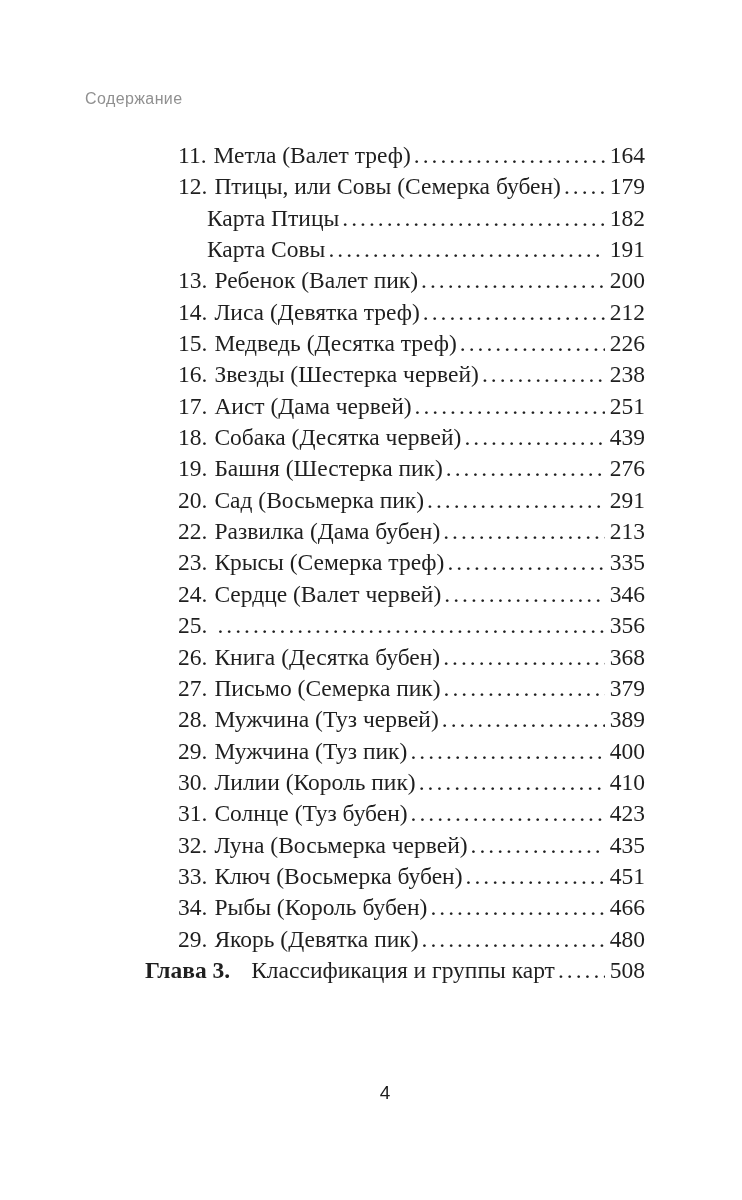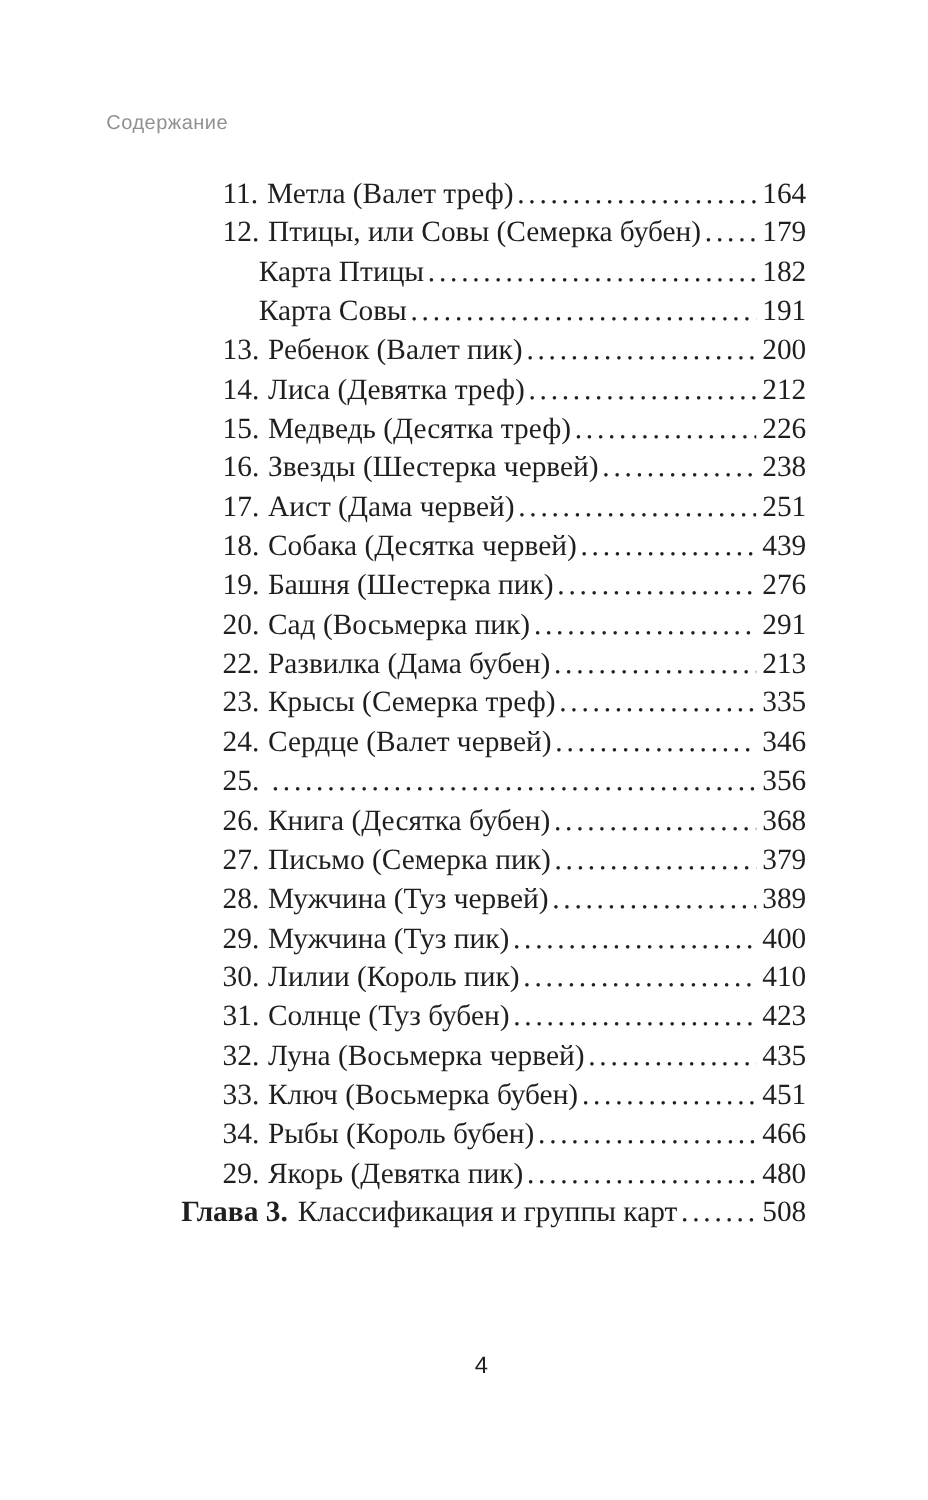--- a/index.html
+++ b/index.html
@@ -35,21 +35,21 @@
   }
   .row{
     display:flex;
     align-items:baseline;
     white-space:nowrap;
   }
   .row.item{padding-left:33px;}
   .row.sub{padding-left:62px;}
   .row.chapter{padding-left:0;}
   .num{margin-right:7px;}
-  .prefix{font-weight:bold;margin-right:8px;}
+  .prefix{font-weight:bold;margin-right:21px;}
   .leader{
     flex:1;
     overflow:hidden;
     white-space:nowrap;
     margin-left:3px;
     letter-spacing:3px;
     color:var(--text);
   }
   .leader::after{
     content:"..........................................................................";

